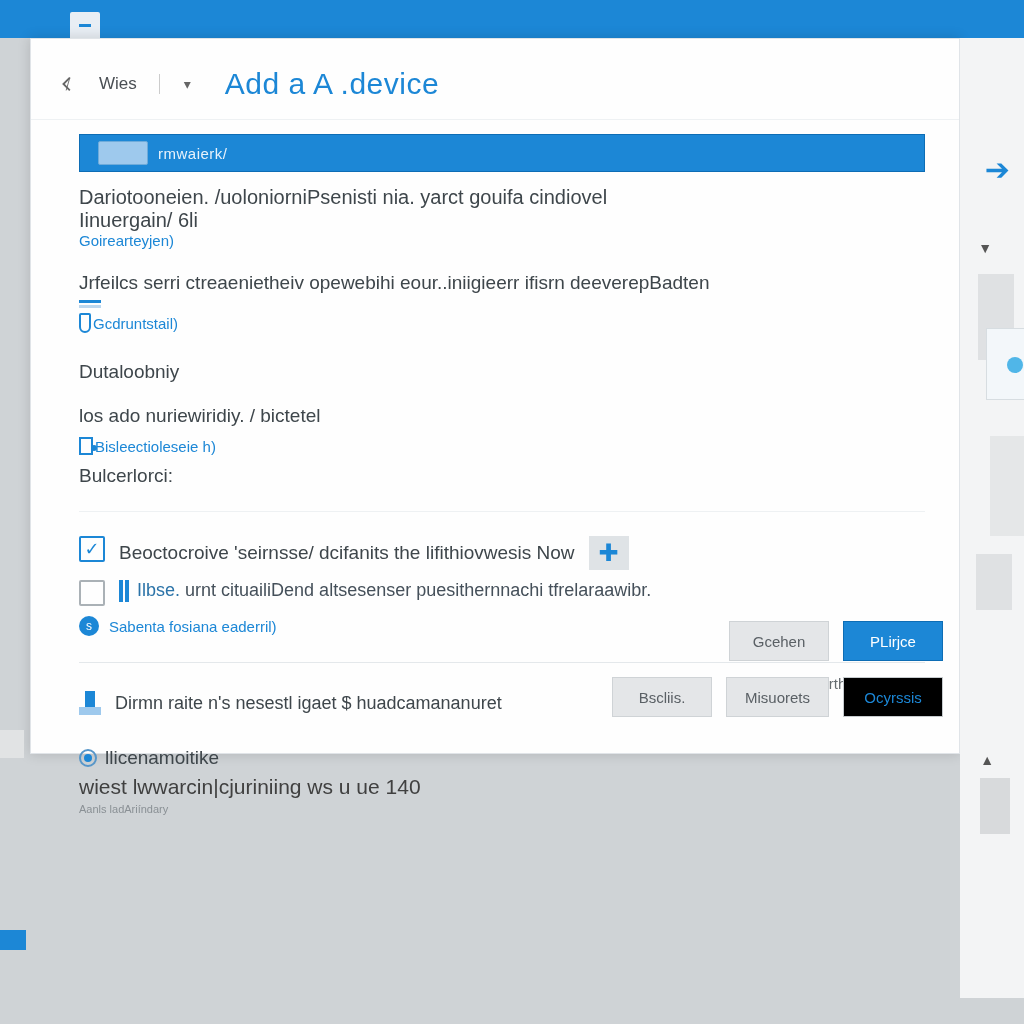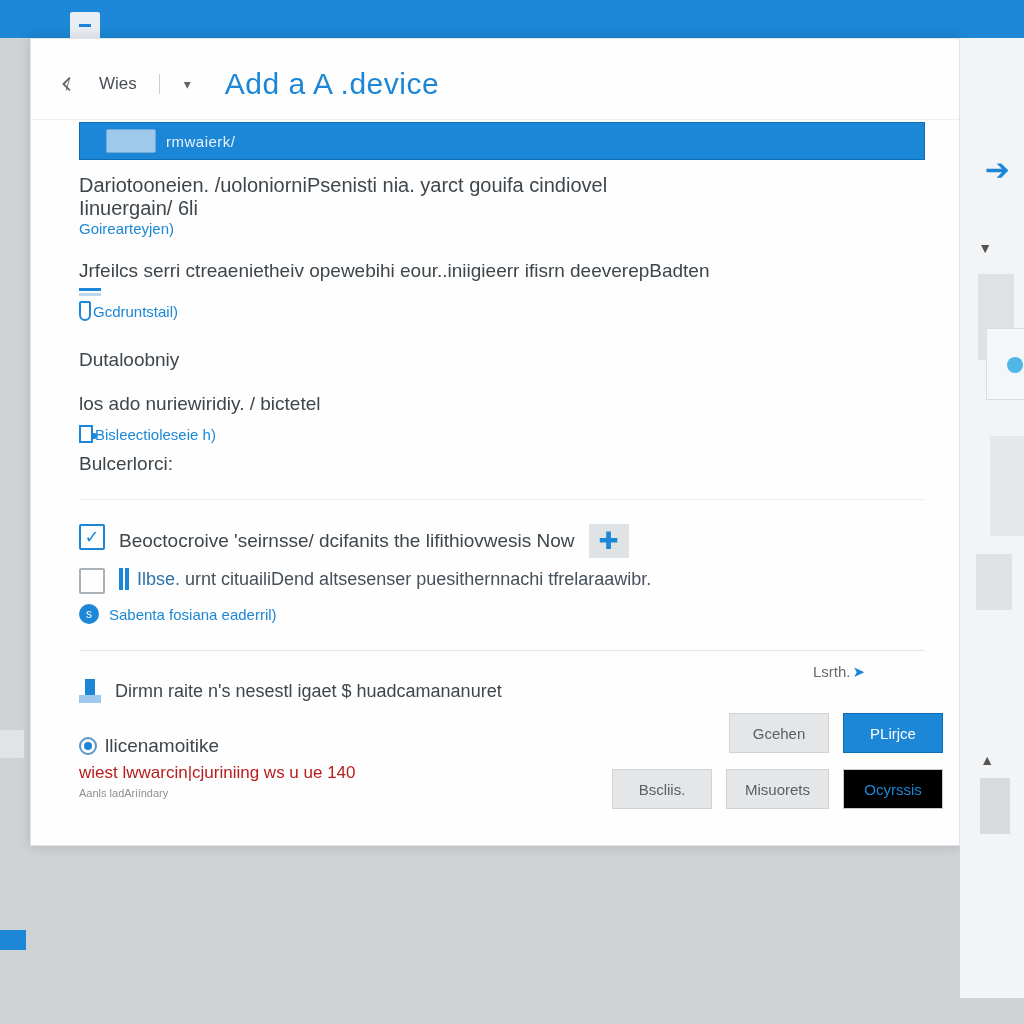--- a/index.html
+++ b/index.html
@@ -14,39 +14,39 @@
     position: absolute; top: 0; left: 0; right: 0; height: 38px;
     background: #1c87d6;
   }
   .titlebar .tab {
     position: absolute; left: 70px; top: 12px; width: 30px; height: 26px;
     background: #e8eef4; border-radius: 2px 2px 0 0;
     display:flex; align-items:center; justify-content:center;
   }
   .titlebar .tab span { width:12px; height:3px; background:#1c87d6; }
   .dialog {
-    position: absolute; left: 30px; top: 38px; width: 930px; height: 808px;
+    position: absolute; left: 30px; top: 38px; width: 930px; height: 716px;
     background: #fefefe;
     box-shadow: 0 0 12px rgba(0,0,0,.15);
     border: 1px solid #e0e4e8;
   }
   .header {
     padding: 28px 34px 18px 24px;
     display: flex; align-items: center; gap: 18px;
     border-bottom: 1px solid #eef1f3;
   }
   .back-btn { width:26px; height:26px; display:flex; align-items:center; justify-content:center; color:#666; font-size:20px; cursor:pointer;}
   .breadcrumb { font-size:17px; color:#4a4f54; border-right:1px solid #ccc; padding-right:22px;}
   .crumb-caret { font-size:14px; color:#666; padding:0 6px;}
   .title { font-size:30px; color:#1c87d6; font-weight:400; letter-spacing:0.5px; margin-left:10px;}
   .content { position:relative; padding: 0 34px 0 48px;}
   .searchbar {
-    margin-top: 2px; margin-bottom: 14px;
+    margin-top: 14px; margin-bottom: 14px;
     height: 38px; background:#1c87d6; border:1px solid #0d6db5;
-    display:flex; align-items:center; padding:0 26px;
+    display:flex; align-items:center; padding:0 18px;
   }
   .searchbar .badge {
     width:50px; height:24px; background:#9ec9ed; border:1px solid #6eabda;
     border-radius:2px; margin-right:10px;
   }
   .searchbar input {
     flex:1; border:none; background:transparent; color:#e8f2fb; font-size:15px;
     outline:none; letter-spacing:0.5px;
   }
   .subtext-block { margin-top: 8px; }
@@ -78,21 +78,21 @@
     width:40px; height:34px; background:#dfe3e6; color:#1c87d6; font-size:24px;
     display:flex; align-items:center; justify-content:center; cursor:pointer;
   }
   .footer-block { margin-top:26px; border-top:1px solid #e4e8eb; padding-top:18px; position:relative;}
   .ant-icon { width:22px; height:26px; position:relative;}
   .ant-icon:before { content:""; position:absolute;left:6px;top:0;width:10px;height:16px;background:#1c87d6;}
   .ant-icon:after { content:""; position:absolute;left:0;top:16px;width:22px;height:8px;background:#9ec9ed;}
   .radio { width:18px; height:18px; border:2px solid #5796c9; border-radius:50%; position:relative; cursor:pointer;}
   .radio:after { content:""; position:absolute; left:3px; top:3px; width:8px; height:8px; border-radius:50%; background:#1c87d6;}
   .footer-title { font-size:19px; color:#3e464b; margin-left:8px;}
-  .footer-sub { font-size:17px; color:#b91c1c; margin-top:6px;}
+  .footer-sub { font-size:21px; color:#404040; margin-top:6px;}
   .footer-note { font-size:11px; color:#8a9095; margin-top:4px;}
   .learn-tag { position:absolute; right:60px; top:12px; font-size:15px; color:#656c70;}
   .learn-tag .arrow { color:#1c87d6; margin-left:2px;}
   .btn-row { position:absolute; right:16px; display:flex; gap:14px;}
   .btn-row.r1 { bottom:92px; }
   .btn-row.r2 { bottom:36px; }
   .btn {
     min-width:100px; height:40px; padding:0 18px;
     display:flex; align-items:center; justify-content:center;
     font-size:15px; cursor:pointer; border:1px solid #cfd3d6;
@@ -179,21 +179,21 @@
         <div class="checkbox">✓</div>
         <div style="flex:1; display:flex; align-items:center; gap:14px;">
           <span class="option-text">Beoctocroive 'seirnsse/ dcifanits the lifithiovwesis Now</span>
           <div class="plus-btn">
             <span>✚</span>
           </div>
         </div>
       </div>
       <div class="option-row">
         <div class="checkbox empty"></div>
-        <div style="flex:1; display:flex; align-items:center; gap:8px;">
+        <div style="flex:1; display:flex; align-items:flex-start; gap:8px;">
           <span class="bars-icon"></span>
           <span class="option-sub">
             <span style="color:#2b73a8;">Ilbse.</span>
             <span>urnt cituailiDend altsesenser puesithernnachi tfrelaraawibr.</span>
           </span>
         </div>
       </div>
       <div class="inline-link-row">
         <div class="badge-round">s</div>
         <span class="link">Sabenta fosiana eaderril)</span>

